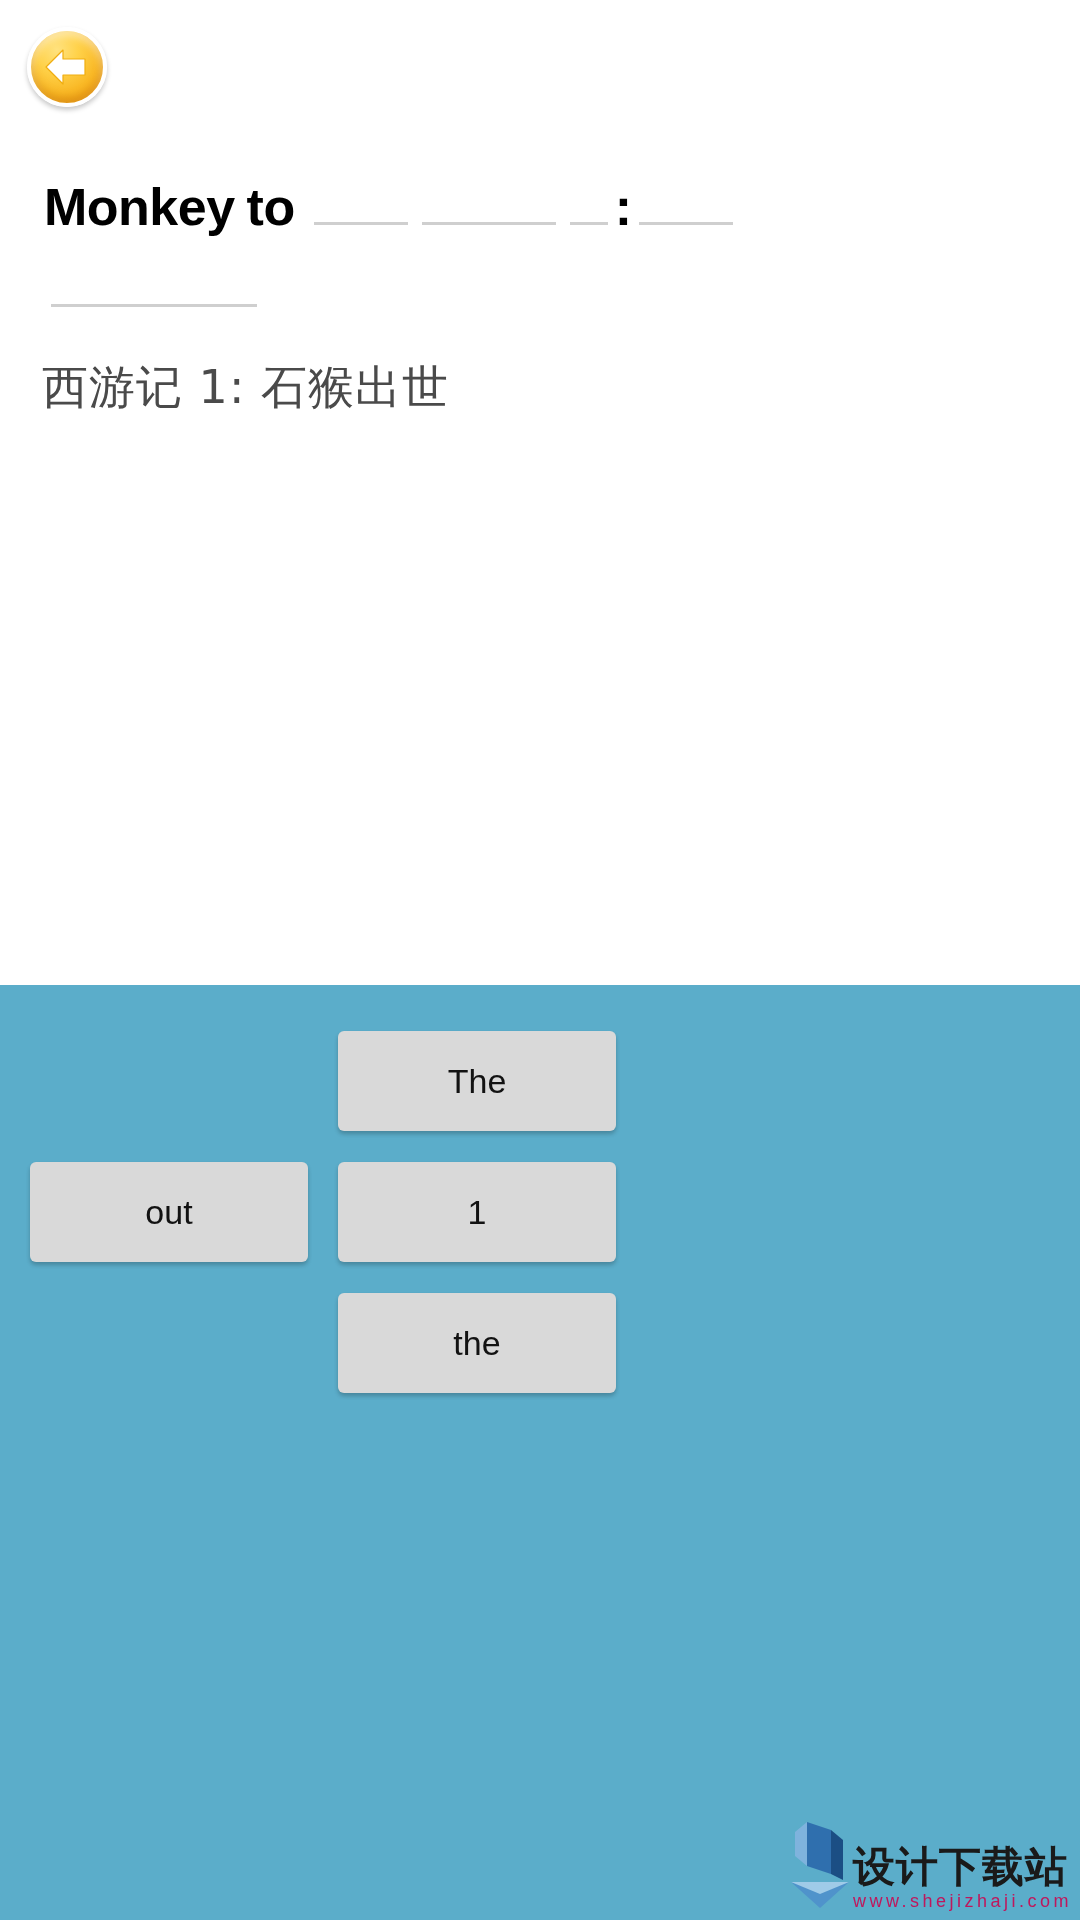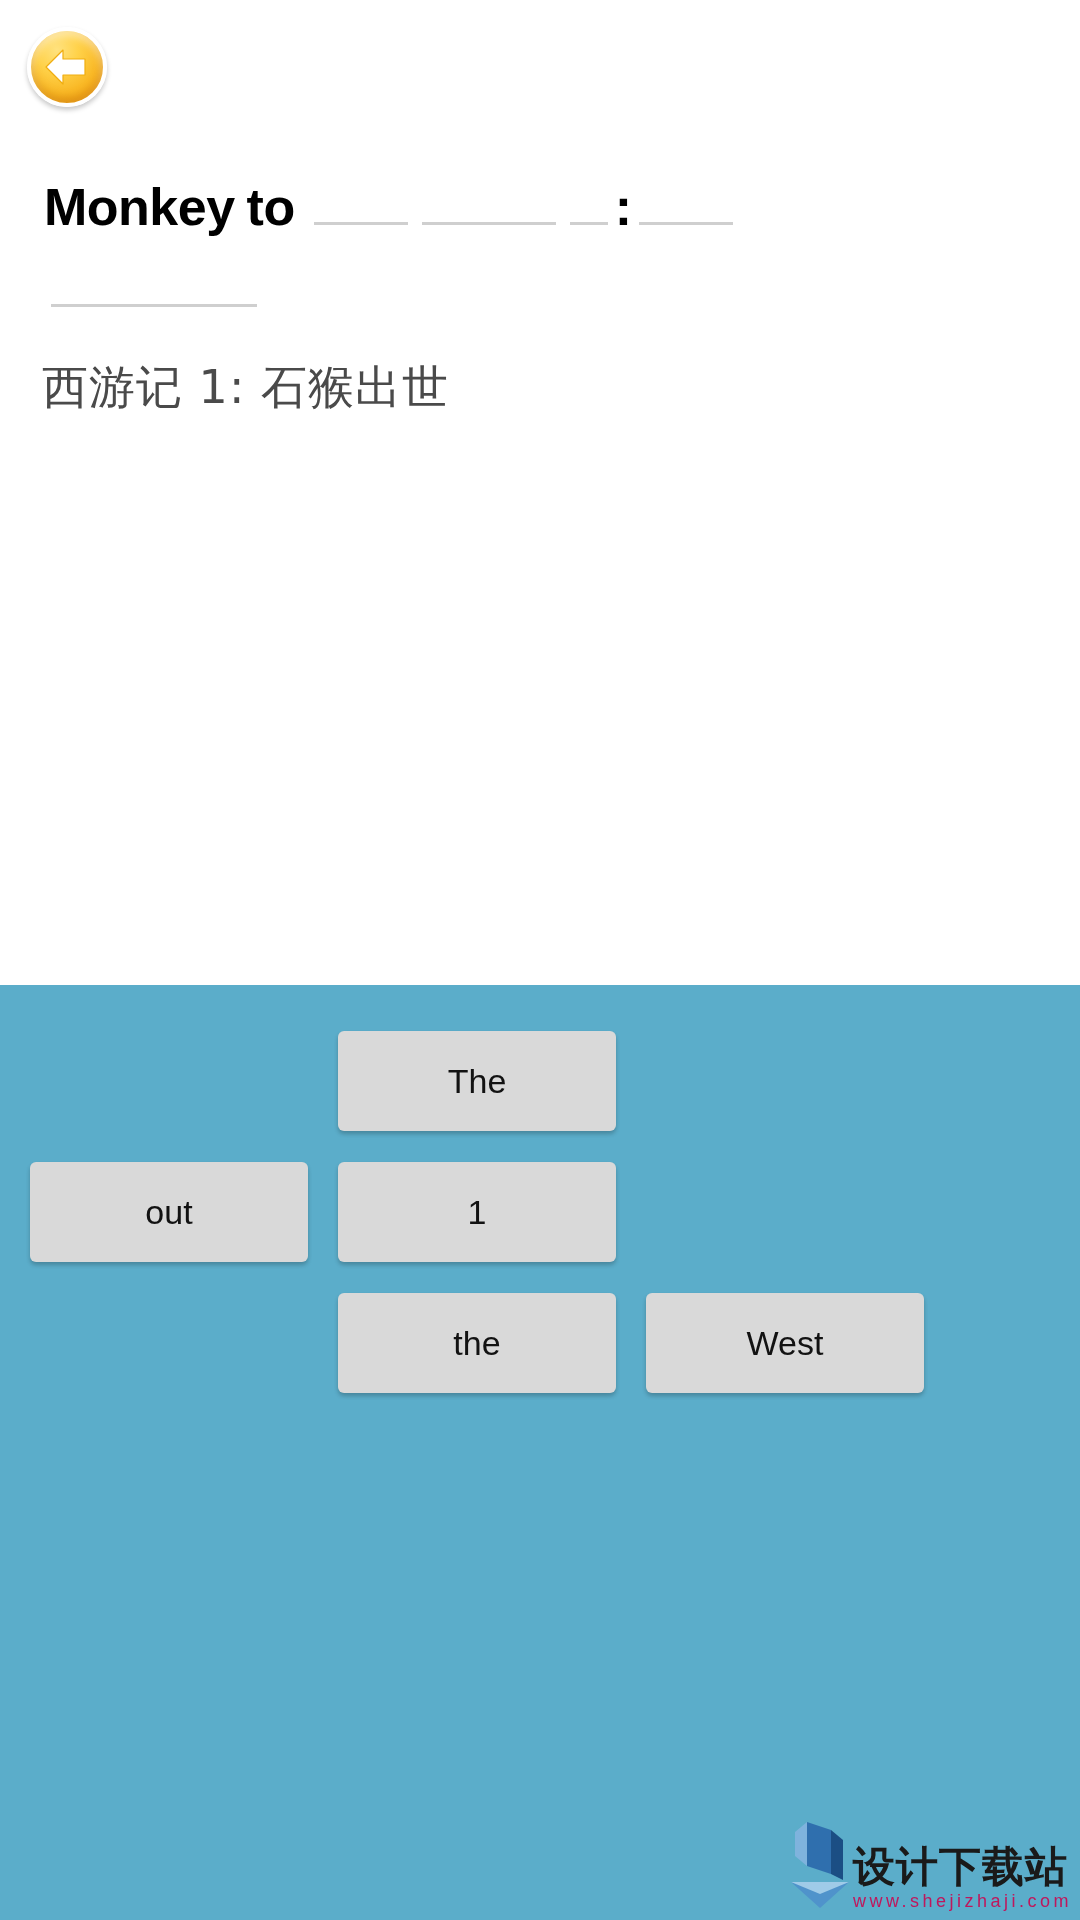--- a/index.html
+++ b/index.html
@@ -234,23 +234,20 @@
         <div class="tile-cell">
           <div class="tile">1</div>
         </div>
       </div>
       <div class="tile-row">
         <div class="tile-cell empty">
           <div class="tile"></div>
         </div>
         <div class="tile-cell">
           <div class="tile">the</div>
-        </div>
-        <div class="tile-cell">
-          <div class="tile">West</div>
         </div>
       </div>
     </div>
 
 </div>
 
 <div id="watermark">
   <svg width="66" height="96" viewBox="0 0 66 96">
     <path d="M20 6 L44 14 L44 58 L20 50 Z" fill="#2f6fae"></path>
     <path d="M44 14 L56 24 L56 64 L44 58 Z" fill="#1b4e84"></path>

